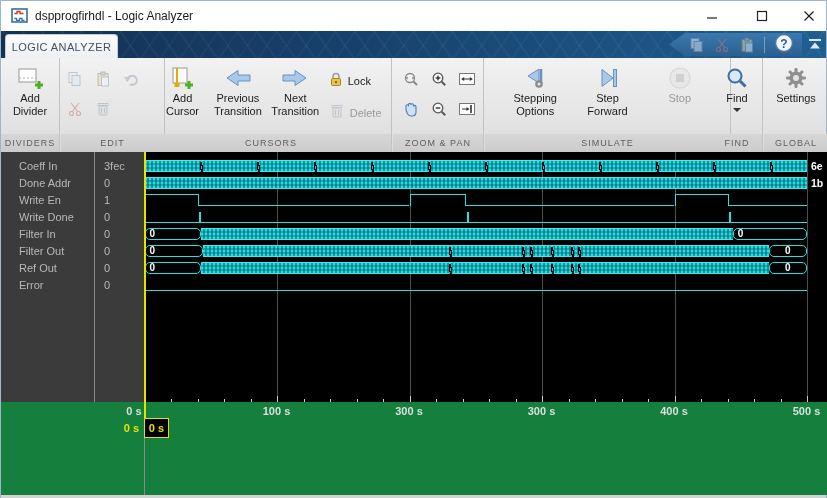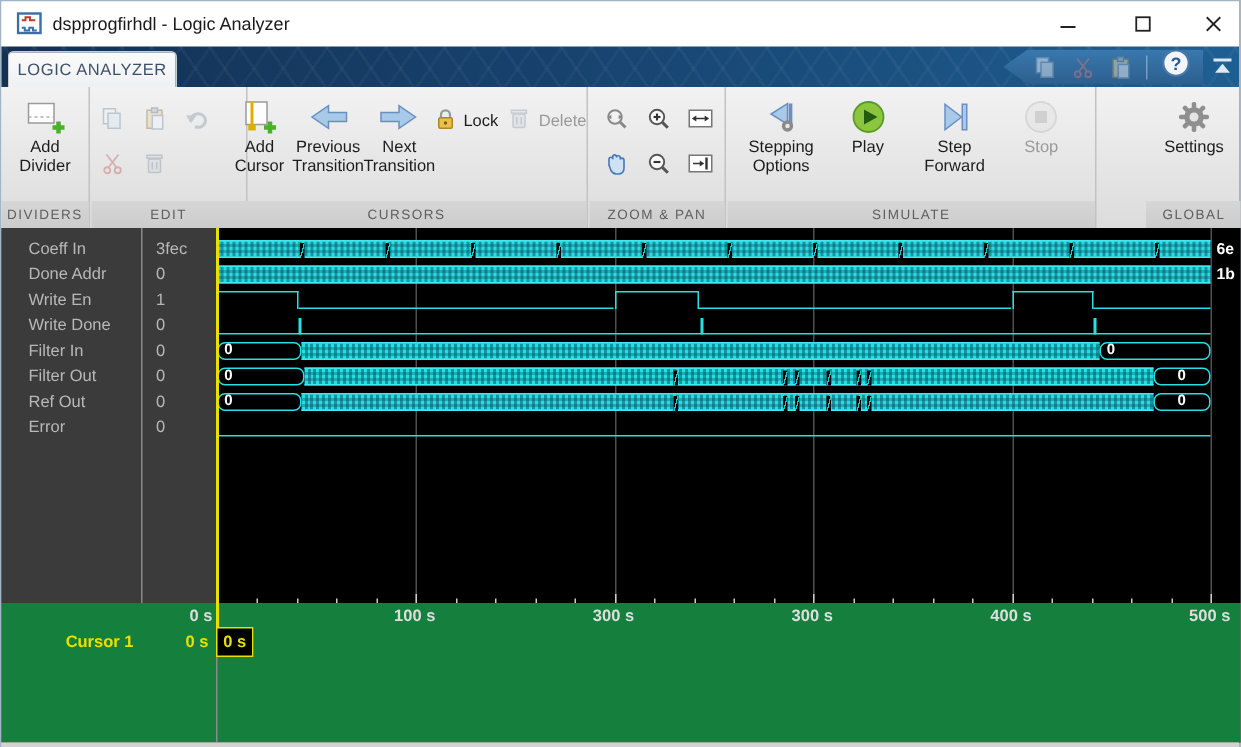--- a/index.html
+++ b/index.html
@@ -233,21 +233,21 @@
           <span class="lbl"><span>Previous</span><br><span>Transition</span></span>
         </div>
         <div class="bigbtn">
           <span class="ic">
               <svg width="28" height="22">
                 <polygon points="2,8 14,8 14,3.5 25,11 14,18.5 14,14 2,14" fill="#a9c9e8" stroke="#6890c0"></polygon>
               </svg>
             </span>
           <span class="lbl"><span>Next</span><br><span>Transition</span></span>
         </div>
-        <div style="display:flex;flex-direction:row;padding-top:10px;gap:6px;">
+        <div style="display:flex;flex-direction:column;padding-top:10px;gap:6px;">
           <div class="smallbtn-row">
             <span class="ic"><svg width="14" height="16">
                   <path d="M4,7.5 V5.5 a3,3 0 0 1 6,0 V7.5" fill="none" stroke="#9a9a9a" stroke-width="1.5"></path>
                   <rect x="2.5" y="7.5" width="9" height="7" rx="1" fill="#e8c04a" stroke="#a8862a"></rect>
                   <circle cx="7" cy="11" r="1.1" fill="#7a5a10"></circle>
                 </svg></span>
             <span class="lbl">Lock</span>
           </div>
           <div class="smallbtn-row disabled">
             <span class="ic"><svg width="16" height="16">
@@ -310,48 +310,54 @@
                 <line x1="19" y1="3" x2="19" y2="17" stroke="#6890c0" stroke-width="2.5"></line>
                 <circle cx="17" cy="18" r="3.8" fill="#8a8a8a"></circle>
                 <circle cx="17" cy="18" r="1.5" fill="#e8e8e8"></circle>
               </svg>
             </span>
           <span class="lbl"><span>Stepping</span><br><span>Options</span></span>
         </div>
         <div class="bigbtn">
           <span class="ic">
               <svg width="26" height="24">
-                <circle cx="13" cy="12" r="10" fill="#8cc63f" stroke="#5a9a28" stroke-width="1.2"></circle>
-                <polygon points="10,7 19,12 10,17" fill="#215c10"></polygon>
-              </svg>
-            </span>
-          <span class="lbl">Play</span>
-        </div>
-        <div class="bigbtn">
-          <span class="ic">
-              <svg width="26" height="24">
                 <polygon points="7,3.5 7,20.5 18,12" fill="#a9c9e8" stroke="#6890c0"></polygon>
                 <rect x="18.5" y="3.5" width="3" height="17" fill="#a9c9e8" stroke="#6890c0"></rect>
               </svg>
             </span>
           <span class="lbl"><span>Step</span><br><span>Forward</span></span>
         </div>
         <div class="bigbtn disabled">
           <span class="ic">
               <svg width="26" height="24">
                 <circle cx="13" cy="12" r="10" fill="#e2e2e2" stroke="#bcbcbc" stroke-width="1.2"></circle>
                 <rect x="9" y="8" width="8" height="8" fill="#adadad"></rect>
               </svg>
             </span>
           <span class="lbl">Stop</span>
         </div>
       </div>
       <div class="sec-label">SIMULATE</div>
     </div>
 
+    <div class="sec" style="left:711px;width:51px;">
+      <div class="sec-body">
+        <div class="bigbtn">
+          <span class="ic">
+              <svg width="26" height="24">
+                <circle cx="11" cy="10" r="6.5" fill="#d8e8f6" stroke="#3a6ea5" stroke-width="2"></circle>
+                <line x1="16" y1="15" x2="21.5" y2="20.5" stroke="#3a6ea5" stroke-width="3"></line>
+              </svg>
+            </span>
+          <span class="lbl">Find</span>
+          <span class="find-caret"></span>
+        </div>
+      </div>
+      <div class="sec-label">FIND</div>
+    </div>
 
     <div class="sec" style="left:763px;width:64px;border-right:none;">
       <div class="sec-body">
         <div class="bigbtn">
           <span class="ic">
               <svg width="26" height="24">
                 <g fill="#8f8f8f">
                   <rect x="11.5" y="2" width="3" height="20" rx="1.2"></rect>
                   <rect x="11.5" y="2" width="3" height="20" rx="1.2" transform="rotate(45 13 12)"></rect>
                   <rect x="11.5" y="2" width="3" height="20" rx="1.2" transform="rotate(90 13 12)"></rect>
@@ -502,21 +508,20 @@
       </div>
     <div class="bottom-panel">
       <div id="axis-labels">
           <div class="axis-label" style="left: 111px;">0 s</div>
           <div class="axis-label" style="left: 253.5px;">100 s</div>
           <div class="axis-label" style="left: 386px;">300 s</div>
           <div class="axis-label" style="left: 518.5px;">300 s</div>
           <div class="axis-label" style="left: 651px; text-align: center;">400 s</div>
           <div class="axis-label" style="left: 783.5px;">500 s</div>
         </div>
-      <div class="cursor-name">Cursor 1</div>
       <div class="cursor-time">0 s</div>
       <div class="cursor-stub"></div>
       <div class="cursor-flag">0 s</div>
       <div class="v-div" style="left:143px;top:0;height:93px;"></div>
     </div>
   </div>
 
   <div class="bottom-strip"></div>
 </div>
 

